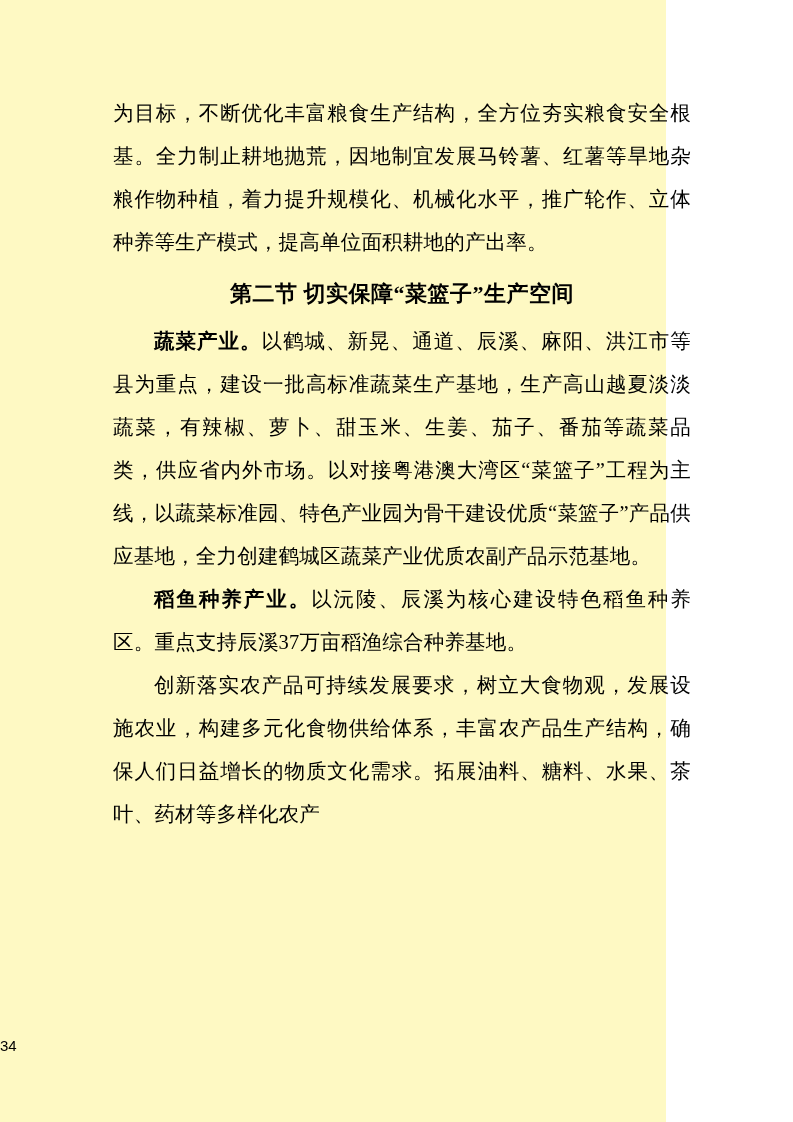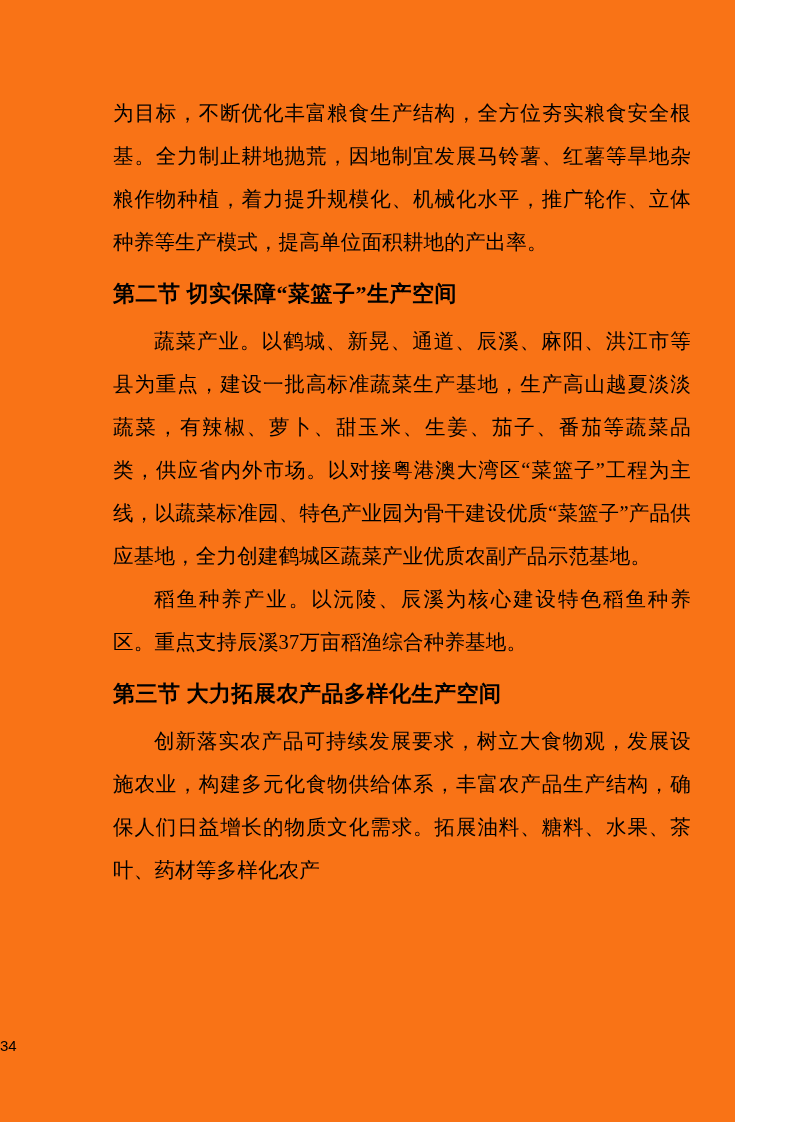--- a/index.html
+++ b/index.html
@@ -12,23 +12,23 @@
     height: 1122px;
     font-family: "Liberation Serif", "DejaVu Serif", serif;
     color: #000000;
     position: relative;
     overflow: hidden;
   }
   .page {
     position: absolute;
     left: 0;
     top: 0;
-    width: 735px;
+    width: 666px;
     height: 1122px;
-    background: #f97316;
+    background: #fef9c3;
   }
   .content {
     position: absolute;
     left: 113px;
     top: 92px;
     width: 578px;
   }
   p.body-par {
     margin: 0 0 0 0;
     font-size: 20.5px;
@@ -38,24 +38,25 @@
     letter-spacing: 0.2px;
   }
   p.indent {
     text-indent: 41px;
   }
   h2.section-heading {
     margin: 8px 0 4px 0;
     font-size: 22px;
     line-height: 44px;
     font-weight: bold;
+    text-align: center;
     letter-spacing: 0.5px;
   }
   .lead-bold {
-    font-weight: normal;
+    font-weight: bold;
   }
   .page-number {
     position: absolute;
     left: 0;
     top: 1037px;
     width: 793px;
     text-align: left;
     font-size: 15px;
     font-family: Liberation Sans, sans-serif;
   }
@@ -69,20 +70,19 @@
     <p class="body-par">为目标，不断优化丰富粮食生产结构，全方位夯实粮食安全根基。全力制止耕地抛荒，因地制宜发展马铃薯、红薯等旱地杂粮作物种植，着力提升规模化、机械化水平，推广轮作、立体种养等生产模式，提高单位面积耕地的产出率。</p>
 
 
     <h2 class="section-heading">第二节 切实保障“菜篮子”生产空间</h2>
 
 
     <p class="body-par indent"><span class="lead-bold">蔬菜产业。</span><span>以鹤城、新晃、通道、辰溪、麻阳、洪江市等县为重点，建设一批高标准蔬菜生产基地，生产高山越夏淡淡蔬菜，有辣椒、萝卜、甜玉米、生姜、茄子、番茄等蔬菜品类，供应省内外市场。以对接粤港澳大湾区“菜篮子”工程为主线，以蔬菜标准园、特色产业园为骨干建设优质“菜篮子”产品供应基地，全力创建鹤城区蔬菜产业优质农副产品示范基地。</span></p>
 
     <p class="body-par indent"><span class="lead-bold">稻鱼种养产业。</span><span>以沅陵、辰溪为核心建设特色稻鱼种养区。重点支持辰溪37万亩稻渔综合种养基地。</span></p>
 
-    <h2 class="section-heading">第三节 大力拓展农产品多样化生产空间</h2>
 
     <p class="body-par indent">创新落实农产品可持续发展要求，树立大食物观，发展设施农业，构建多元化食物供给体系，丰富农产品生产结构，确保人们日益增长的物质文化需求。拓展油料、糖料、水果、茶叶、药材等多样化农产</p>
 
   </div>
 
   <div class="page-number">34</div>
 </div>
 
 </body></html>

